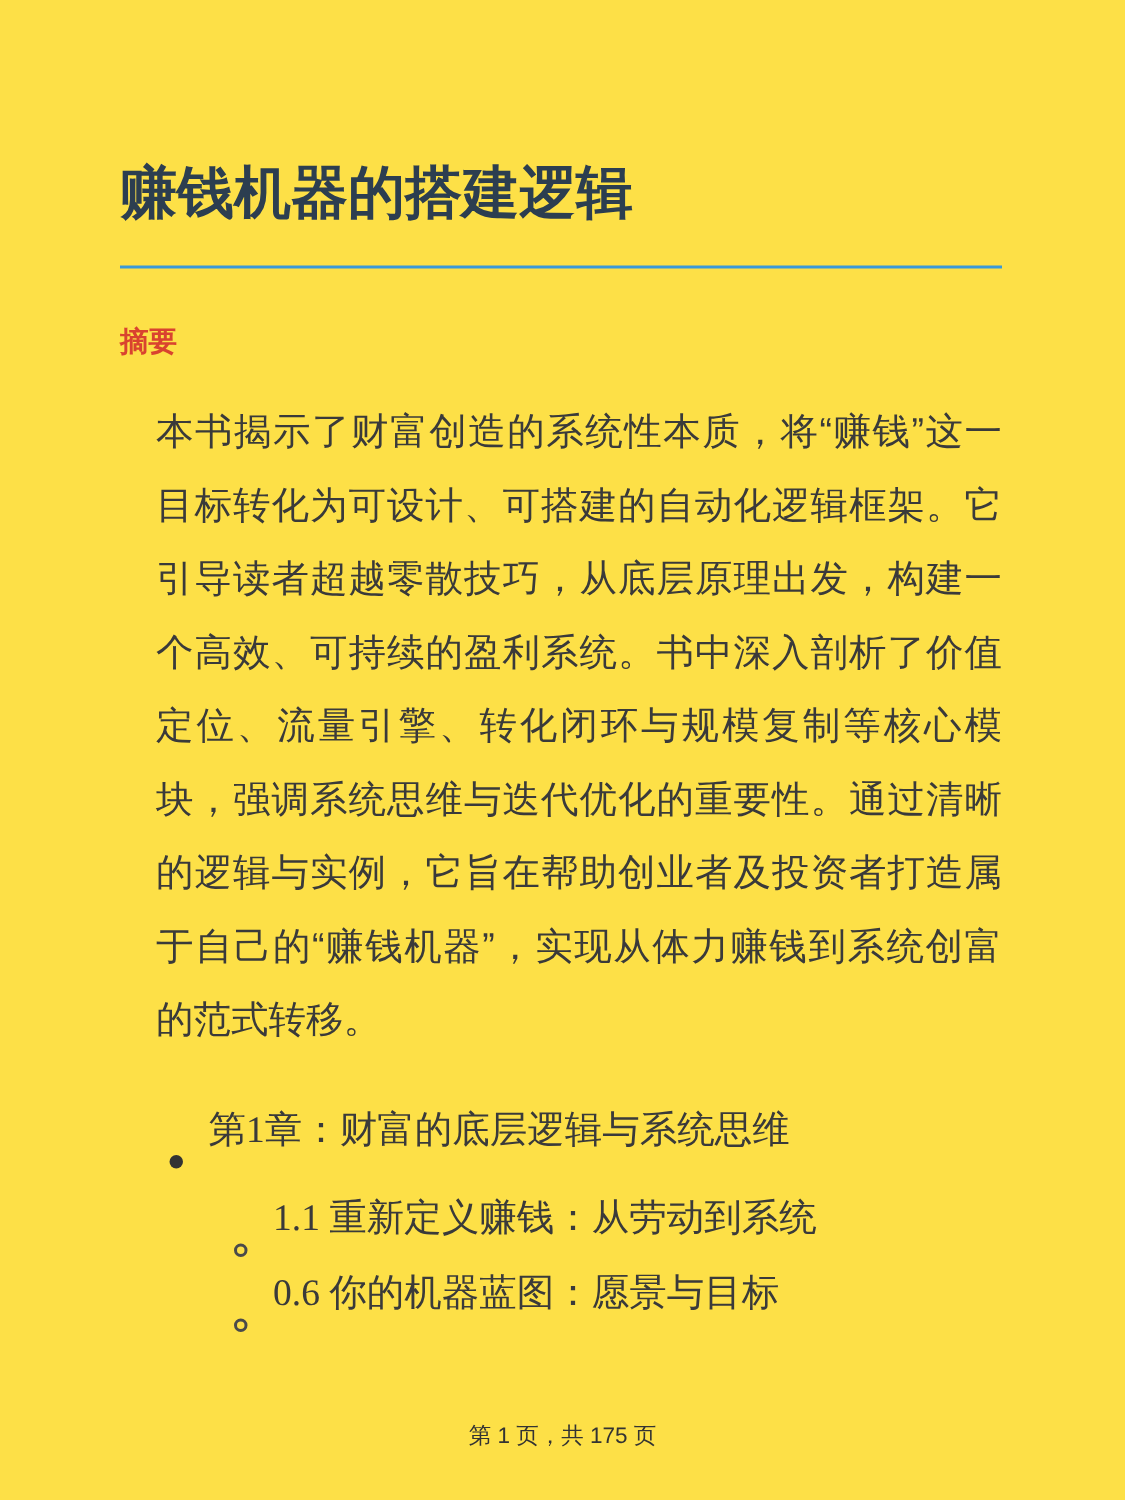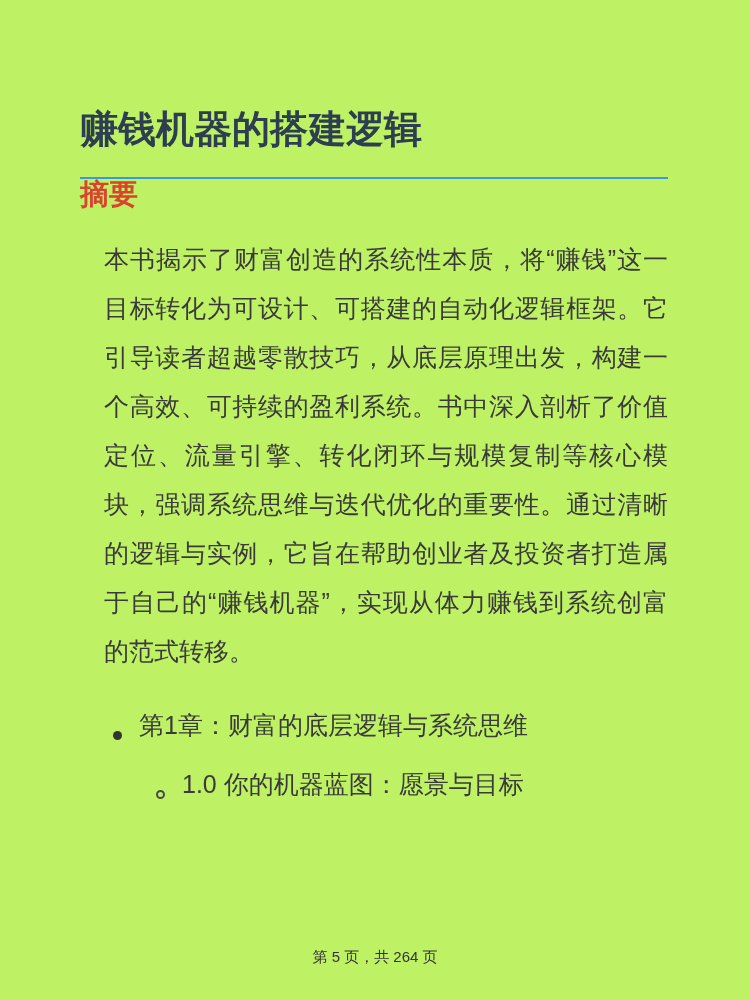--- a/index.html
+++ b/index.html
@@ -4,58 +4,60 @@
 <style>
   * { margin: 0; padding: 0; box-sizing: border-box; }
   html, body {
     width: 750px; height: 1000px;
     background: #ffffff;
     font-family: "Liberation Sans", sans-serif;
   }
   .page {
     position: relative;
     width: 750px; height: 1000px;
-    background: #bef264;
+    background: #fde047;
     padding: 0 82px 0 80px;
     overflow: hidden;
   }
   .doc-title {
     margin-top: 106px;
     font-size: 38px;
     font-weight: 700;
     color: #2c3e50;
     line-height: 1.25;
   }
   .title-divider {
     margin-top: 23px;
     height: 2px;
     background: #3a99d8;
     border: none;
   }
   .section-heading {
-    font-size: 29px;
+    margin-top: 40px;
+    font-size: 19px;
     font-weight: 700;
     color: #d9432f;
     line-height: 1.1;
   }
   .abstract-body {
     margin-top: 25px;
     font-size: 25px;
     line-height: 49px;
     color: #3a3a3a;
     text-align: justify;
     margin-left: 24px;
   }
   .toc-list { margin-top: 24px; list-style: none; }
   .toc-item {
     display: flex;
-    align-items: center;
+    align-items: flex-end;
     font-size: 25px;
     line-height: 50px;
     color: #3a3a3a;
+    font-family: Liberation Serif, serif;
   }
   .toc-item.level1 { margin-left: 33px; }
   .toc-item.level2 { margin-left: 76px; }
   .bullet-disc {
     flex: 0 0 auto;
     width: 9px; height: 9px;
     margin: 21px 17px 0 0;
     border-radius: 50%;
     background: #333333;
   }
@@ -92,21 +94,25 @@
 
   <ul class="toc-list">
     <li>
       <div class="toc-item level1">
         <span class="bullet-disc"></span>
         <span>第1章：财富的底层逻辑与系统思维</span>
       </div>
       <ul class="toc-sublist">
         <li class="toc-item level2">
           <span class="bullet-circle"></span>
-          <span>1.0 你的机器蓝图：愿景与目标</span>
+          <span>1.1 重新定义赚钱：从劳动到系统</span>
+        </li>
+        <li class="toc-item level2">
+          <span class="bullet-circle"></span>
+          <span>0.6 你的机器蓝图：愿景与目标</span>
         </li>
       </ul>
     </li>
   </ul>
 
-  <div class="page-footer">第 5 页，共 264 页</div>
+  <div class="page-footer">第 1 页，共 175 页</div>
 
 </div>
 
 </body></html>

